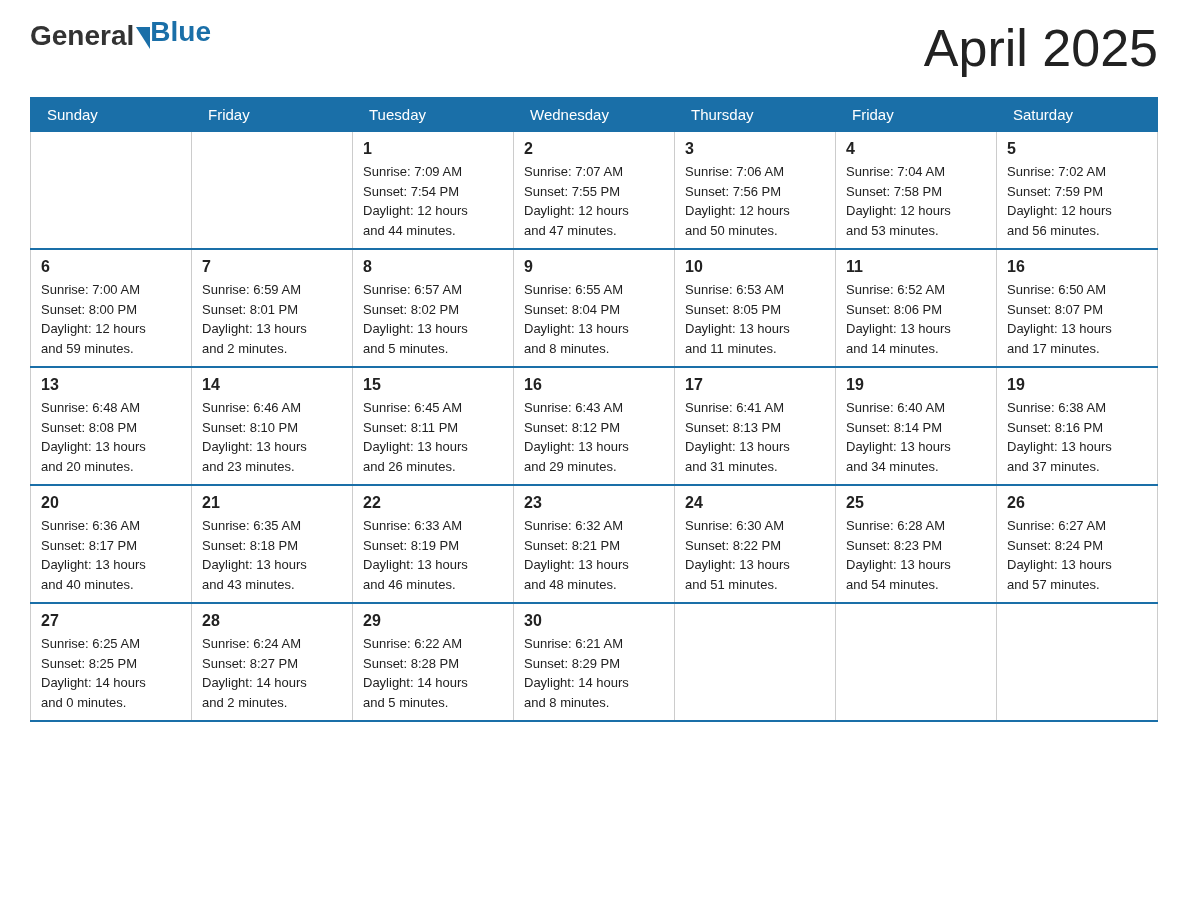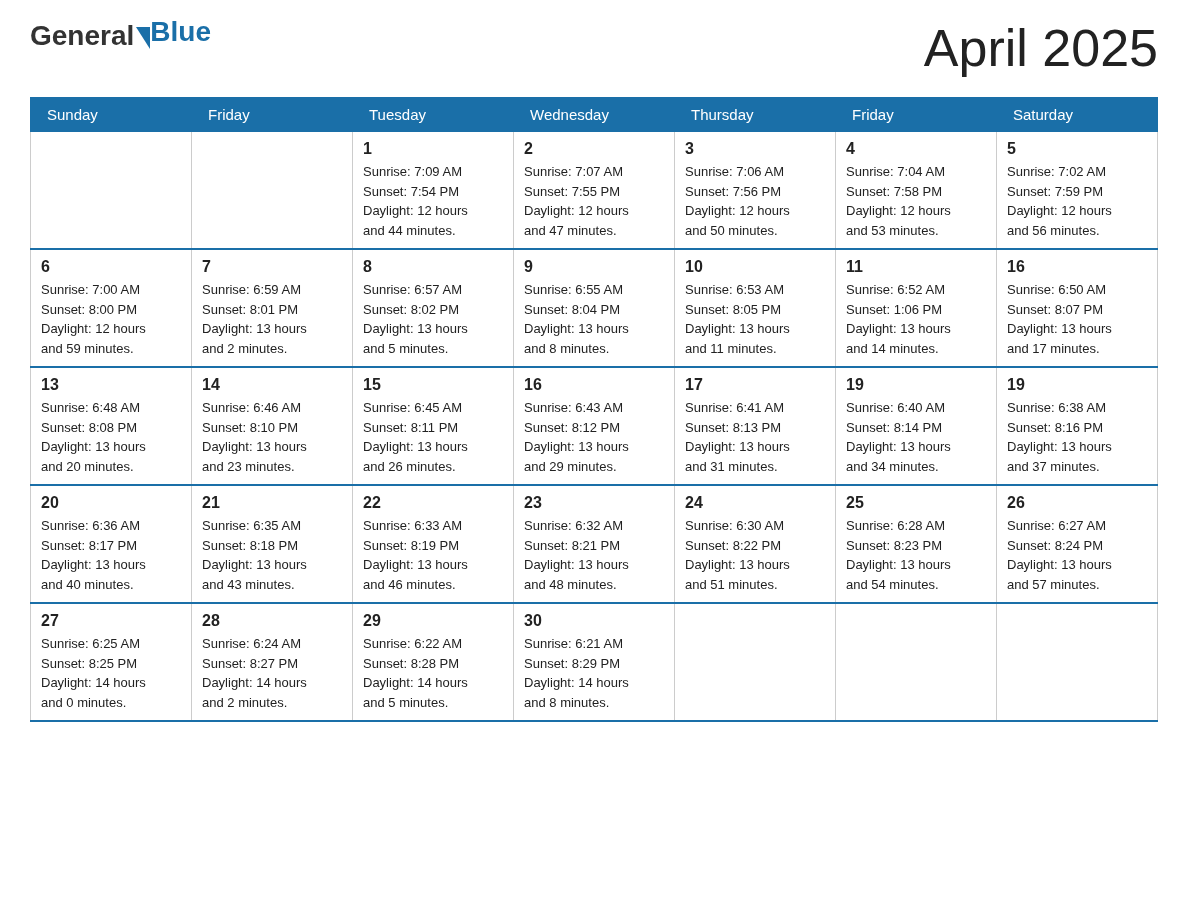--- a/index.html
+++ b/index.html
@@ -166,21 +166,21 @@
 and 5 minutes.</span></td>
         <td><span class="day-num">9</span><span class="day-info" style="white-space: pre-line;">Sunrise: 6:55 AM
 Sunset: 8:04 PM
 Daylight: 13 hours
 and 8 minutes.</span></td>
         <td><span class="day-num">10</span><span class="day-info" style="white-space: pre-line;">Sunrise: 6:53 AM
 Sunset: 8:05 PM
 Daylight: 13 hours
 and 11 minutes.</span></td>
         <td><span class="day-num">11</span><span class="day-info" style="white-space: pre-line;">Sunrise: 6:52 AM
-Sunset: 1:06 PM
+Sunset: 8:06 PM
 Daylight: 13 hours
 and 14 minutes.</span></td>
         <td><span class="day-num">16</span><span class="day-info" style="white-space: pre-line;">Sunrise: 6:50 AM
 Sunset: 8:07 PM
 Daylight: 13 hours
 and 17 minutes.</span></td>
       </tr>
       <tr>
         <td><span class="day-num">13</span><span class="day-info" style="white-space: pre-line;">Sunrise: 6:48 AM
 Sunset: 8:08 PM

